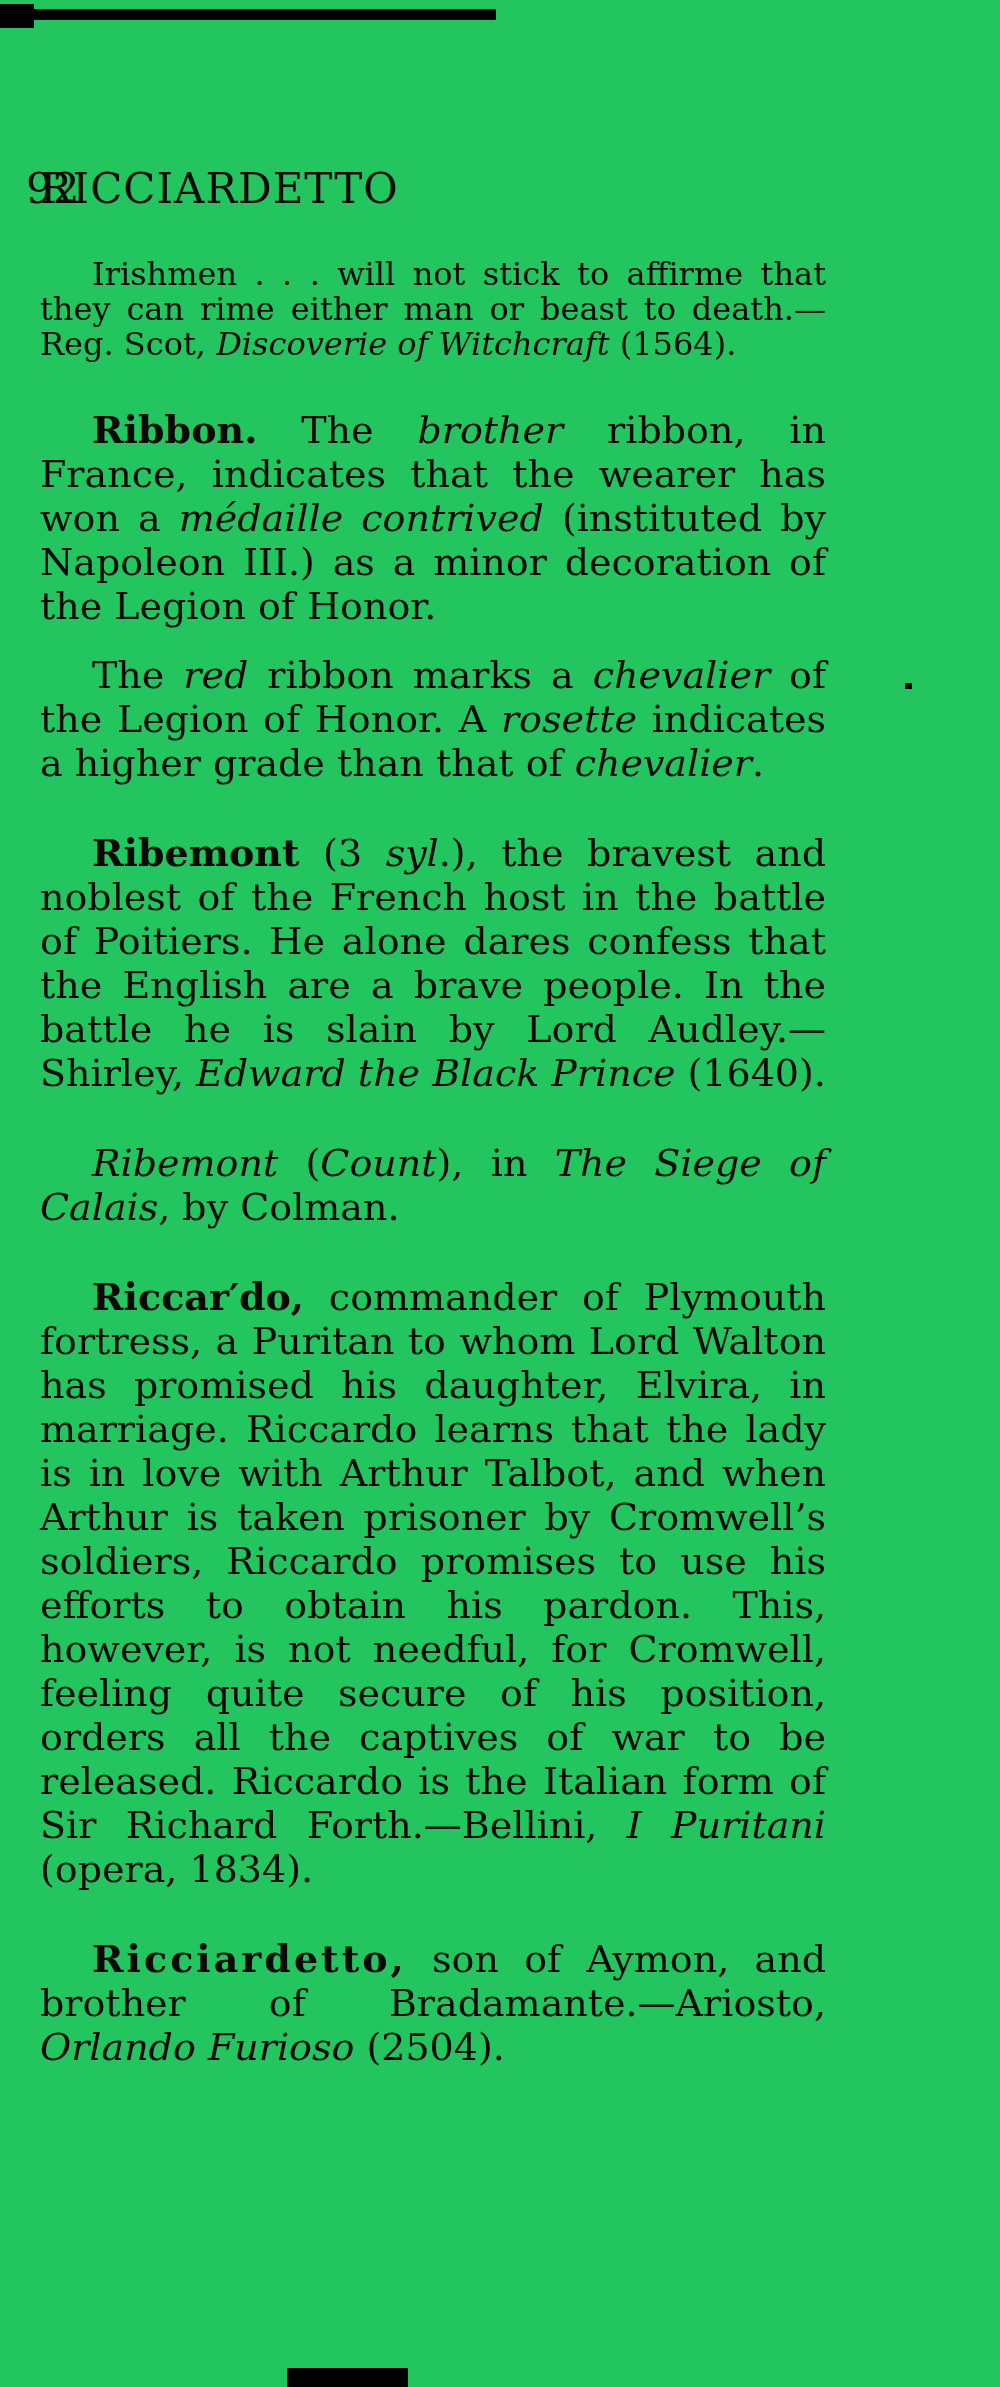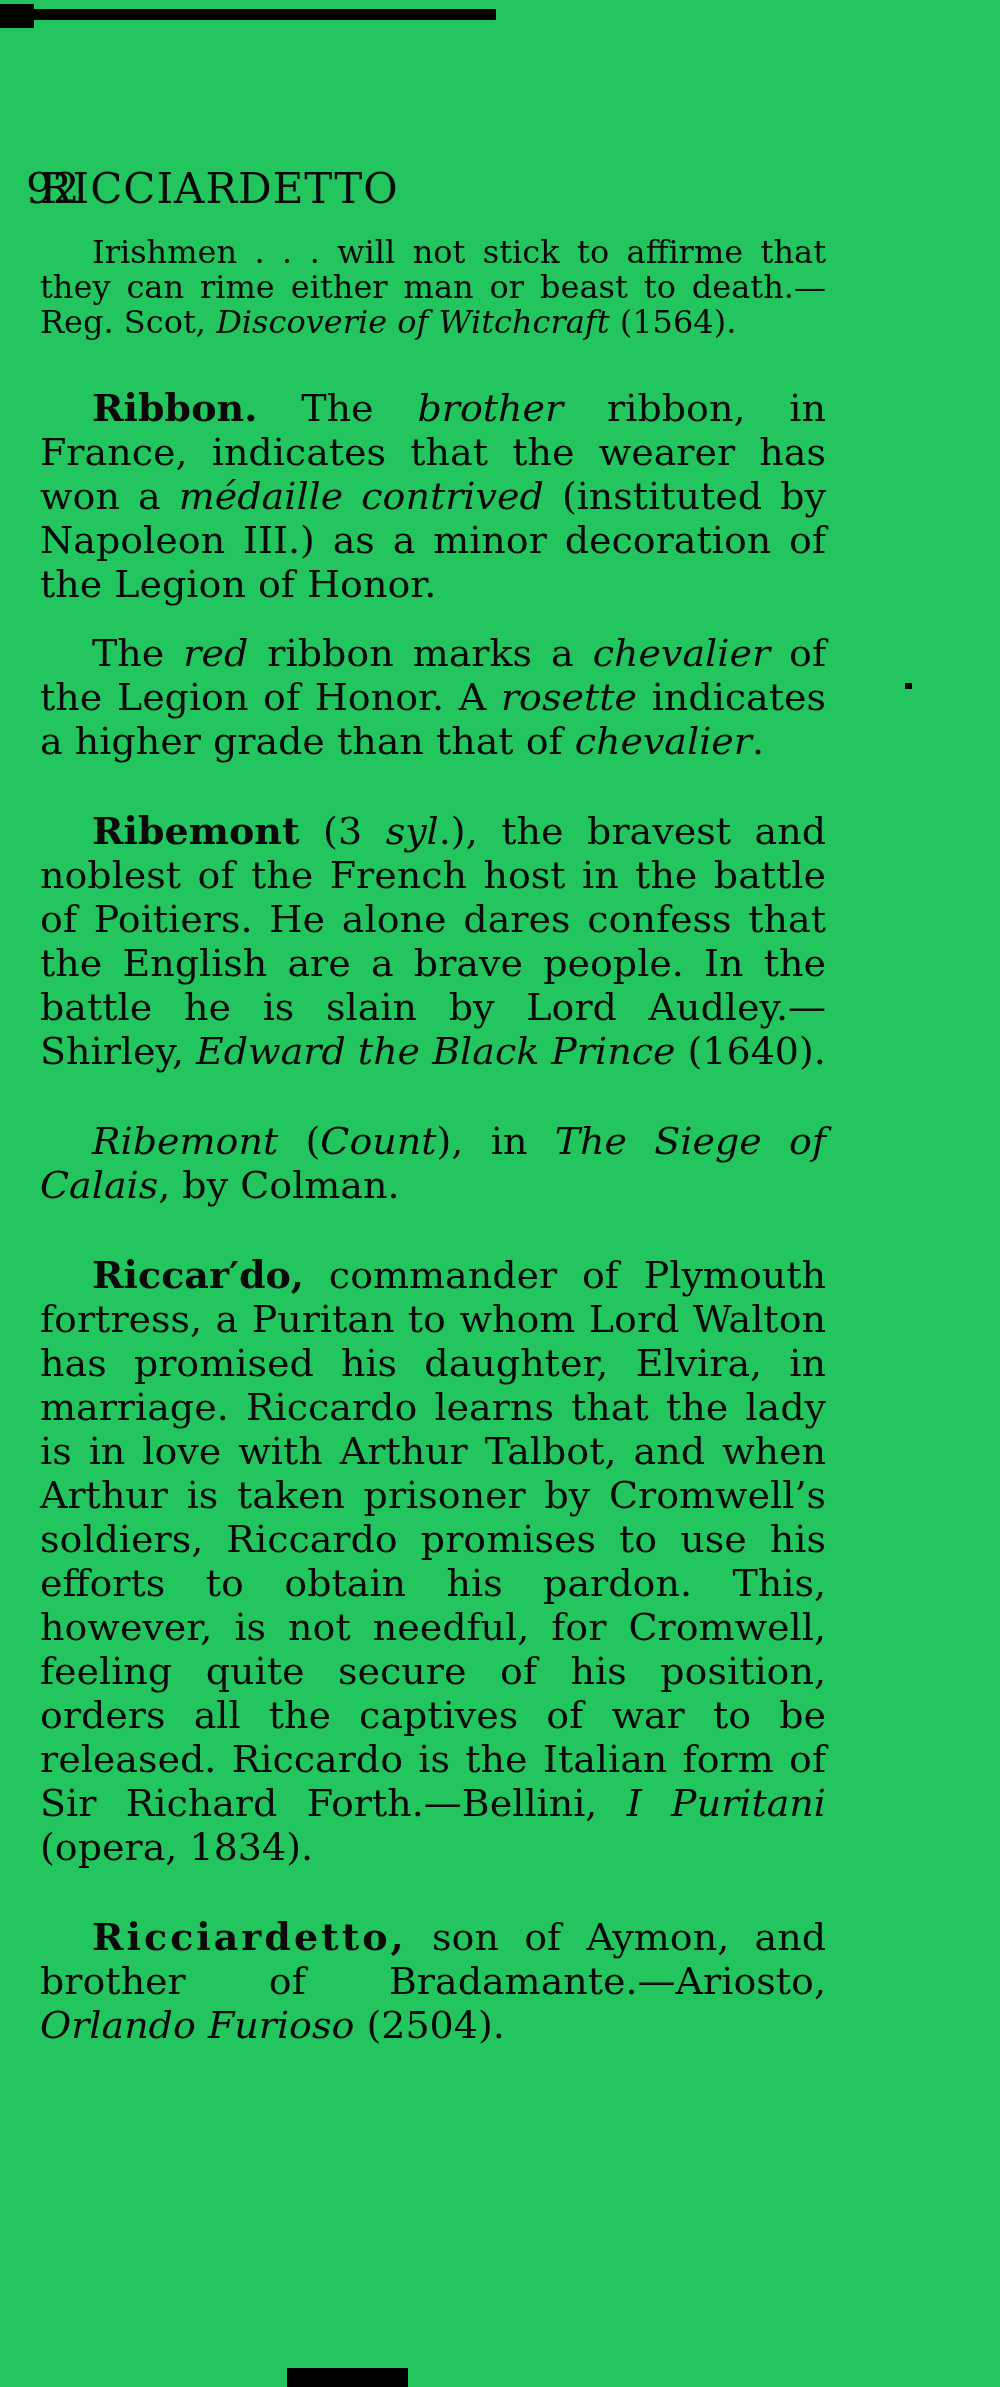--- a/index.html
+++ b/index.html
@@ -51,21 +51,21 @@
   }
   .para {
     margin: 0;
     text-align: justify;
   }
   .indent { text-indent: 52px; margin-top: 25px; }
   .entry-gap { margin-top: 46px; }
   .quote {
     font-size: 32px;
     line-height: 35px;
-    margin-top: 4px;
+    margin-top: 26px;
   }
   .seg-normal { font-style: normal; }
   .seg-italic { font-style: italic; }
   .seg-bold { font-weight: 700; }
   .seg-bold-spaced { font-weight: 700; letter-spacing: 3px; margin-top: 19px; }
   
   .artifact {
     position: absolute;
     background: #000000;
   }

